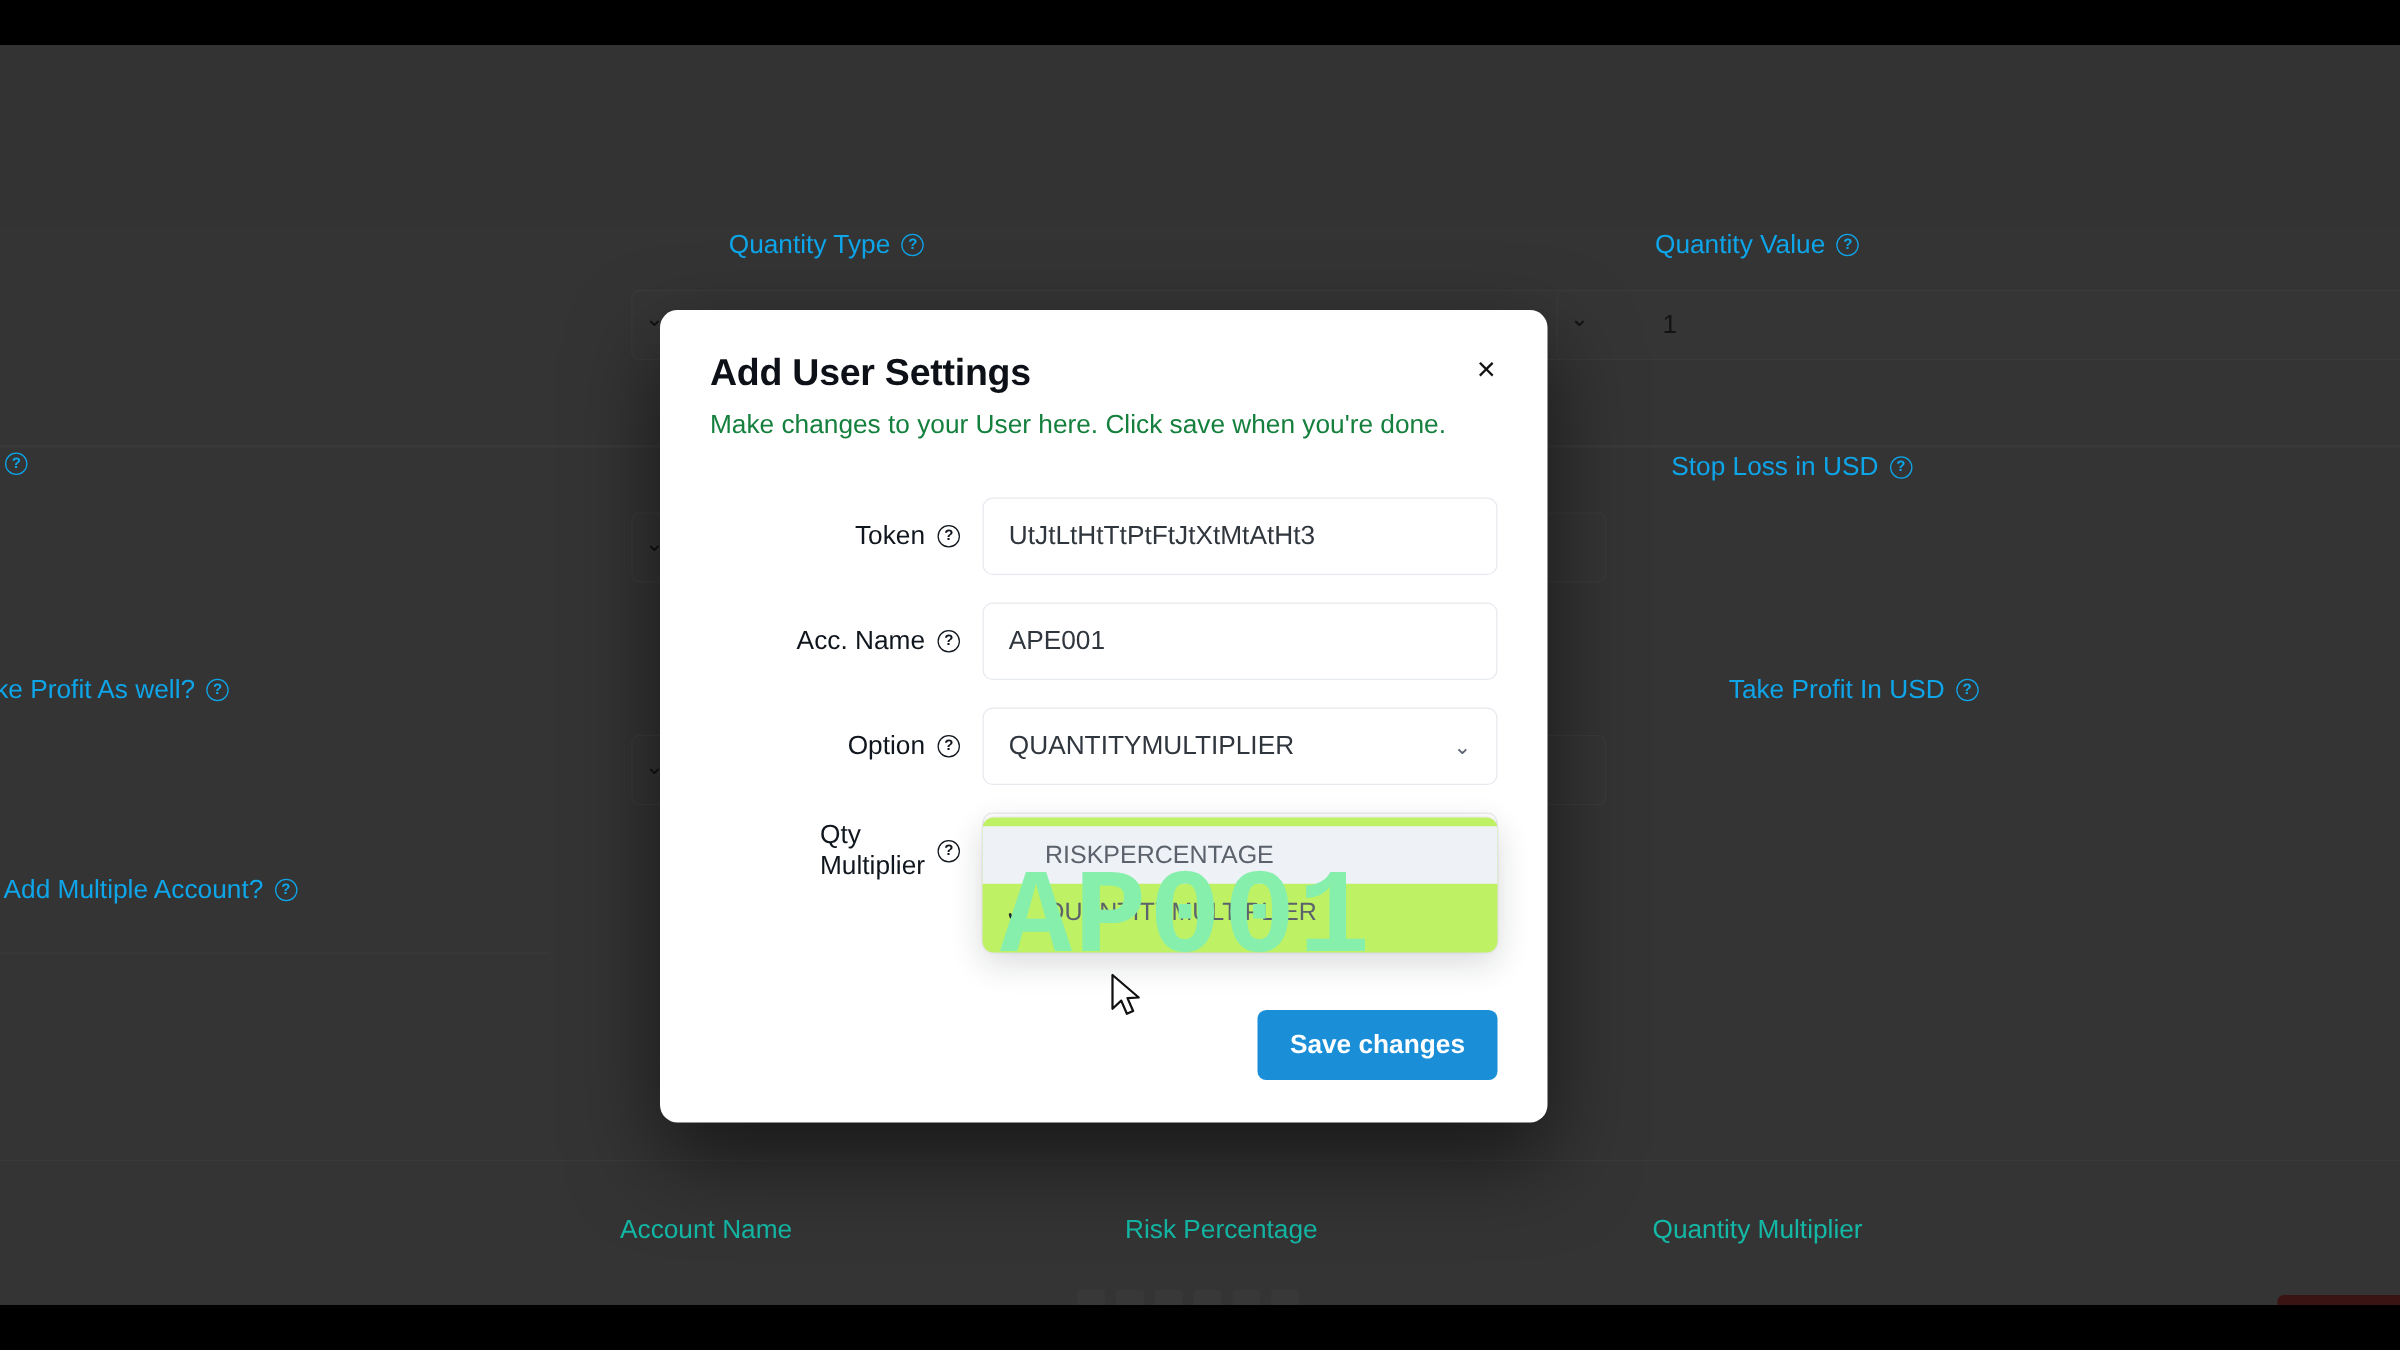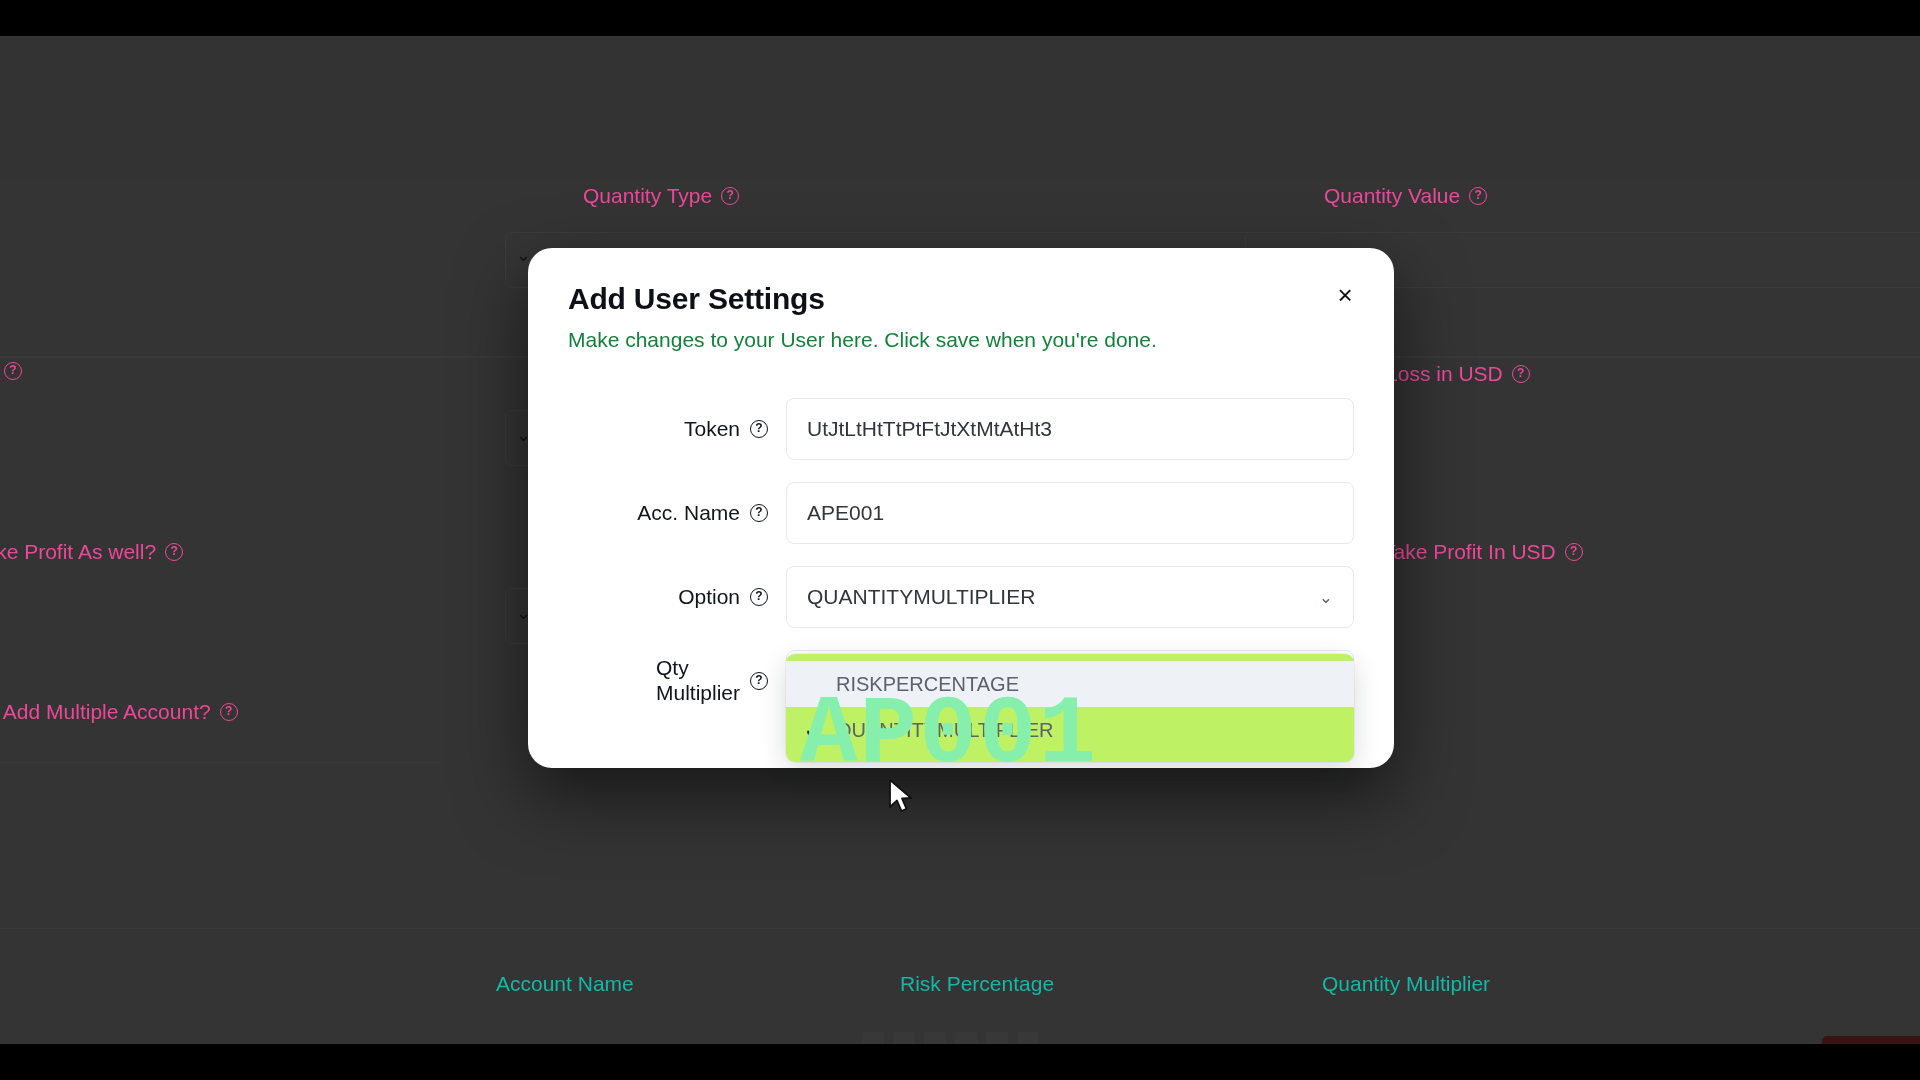--- a/index.html
+++ b/index.html
@@ -30,21 +30,21 @@
     position: absolute; inset: 0;
     background: #343434;
   }
   .bg-band {
     position: absolute;
     left: 0; right: 0;
     background: #333333;
   }
   .bg-label {
     position: absolute;
-    color: #ec4899;
+    color: #0ea5e9;
     font-size: 21px;
     white-space: nowrap;
     display: flex;
     align-items: center;
     gap: 9px;
   }
   .bg-label.dim2 { color: #14b8a6; }
   .q-ico {
     display: inline-block;
     width: 18px; height: 18px;
@@ -91,23 +91,23 @@
     display: block;
     width: 22px; height: 15px;
     background: #383838;
     border-radius: 2px;
   }
 
   
   .modal {
     position: absolute;
     left: 528px; top: 212px;
-    width: 866px;
+    width: 710px;
     background: #ffffff;
-    border-radius: 24px;
+    border-radius: 14px;
     box-shadow: 0 28px 70px rgba(0,0,0,.55);
     padding: 34px 40px 34px 40px;
   }
   .modal-head { position: relative; }
   .modal-title {
     font-size: 30px;
     font-weight: 700;
     color: #0d1117;
     letter-spacing: -0.2px;
   }
@@ -383,20 +383,23 @@
             <span>RISKPERCENTAGE</span>
           </div>
           <div class="dd-item">
             <span class="dd-check">✓</span>
             <span>QUANTITYMULTIPLIER</span>
           </div>
         </div>
 
       </div>
 
+      <div class="modal-foot">
+        <button class="save-btn">Save changes</button>
+      </div>
     </div>
 
     <div class="overlay-text">AP001</div>
 
     <div class="cursor">
       <svg width="28" height="40" viewBox="0 0 28 40">
         <path d="M2,2 L2,29 L9,22.5 L13.5,33 L18.5,30.8 L14,20.5 L23,20 Z" fill="#ffffff" stroke="#111111" stroke-width="1.8" stroke-linejoin="round"></path>
       </svg>
     </div>
 

